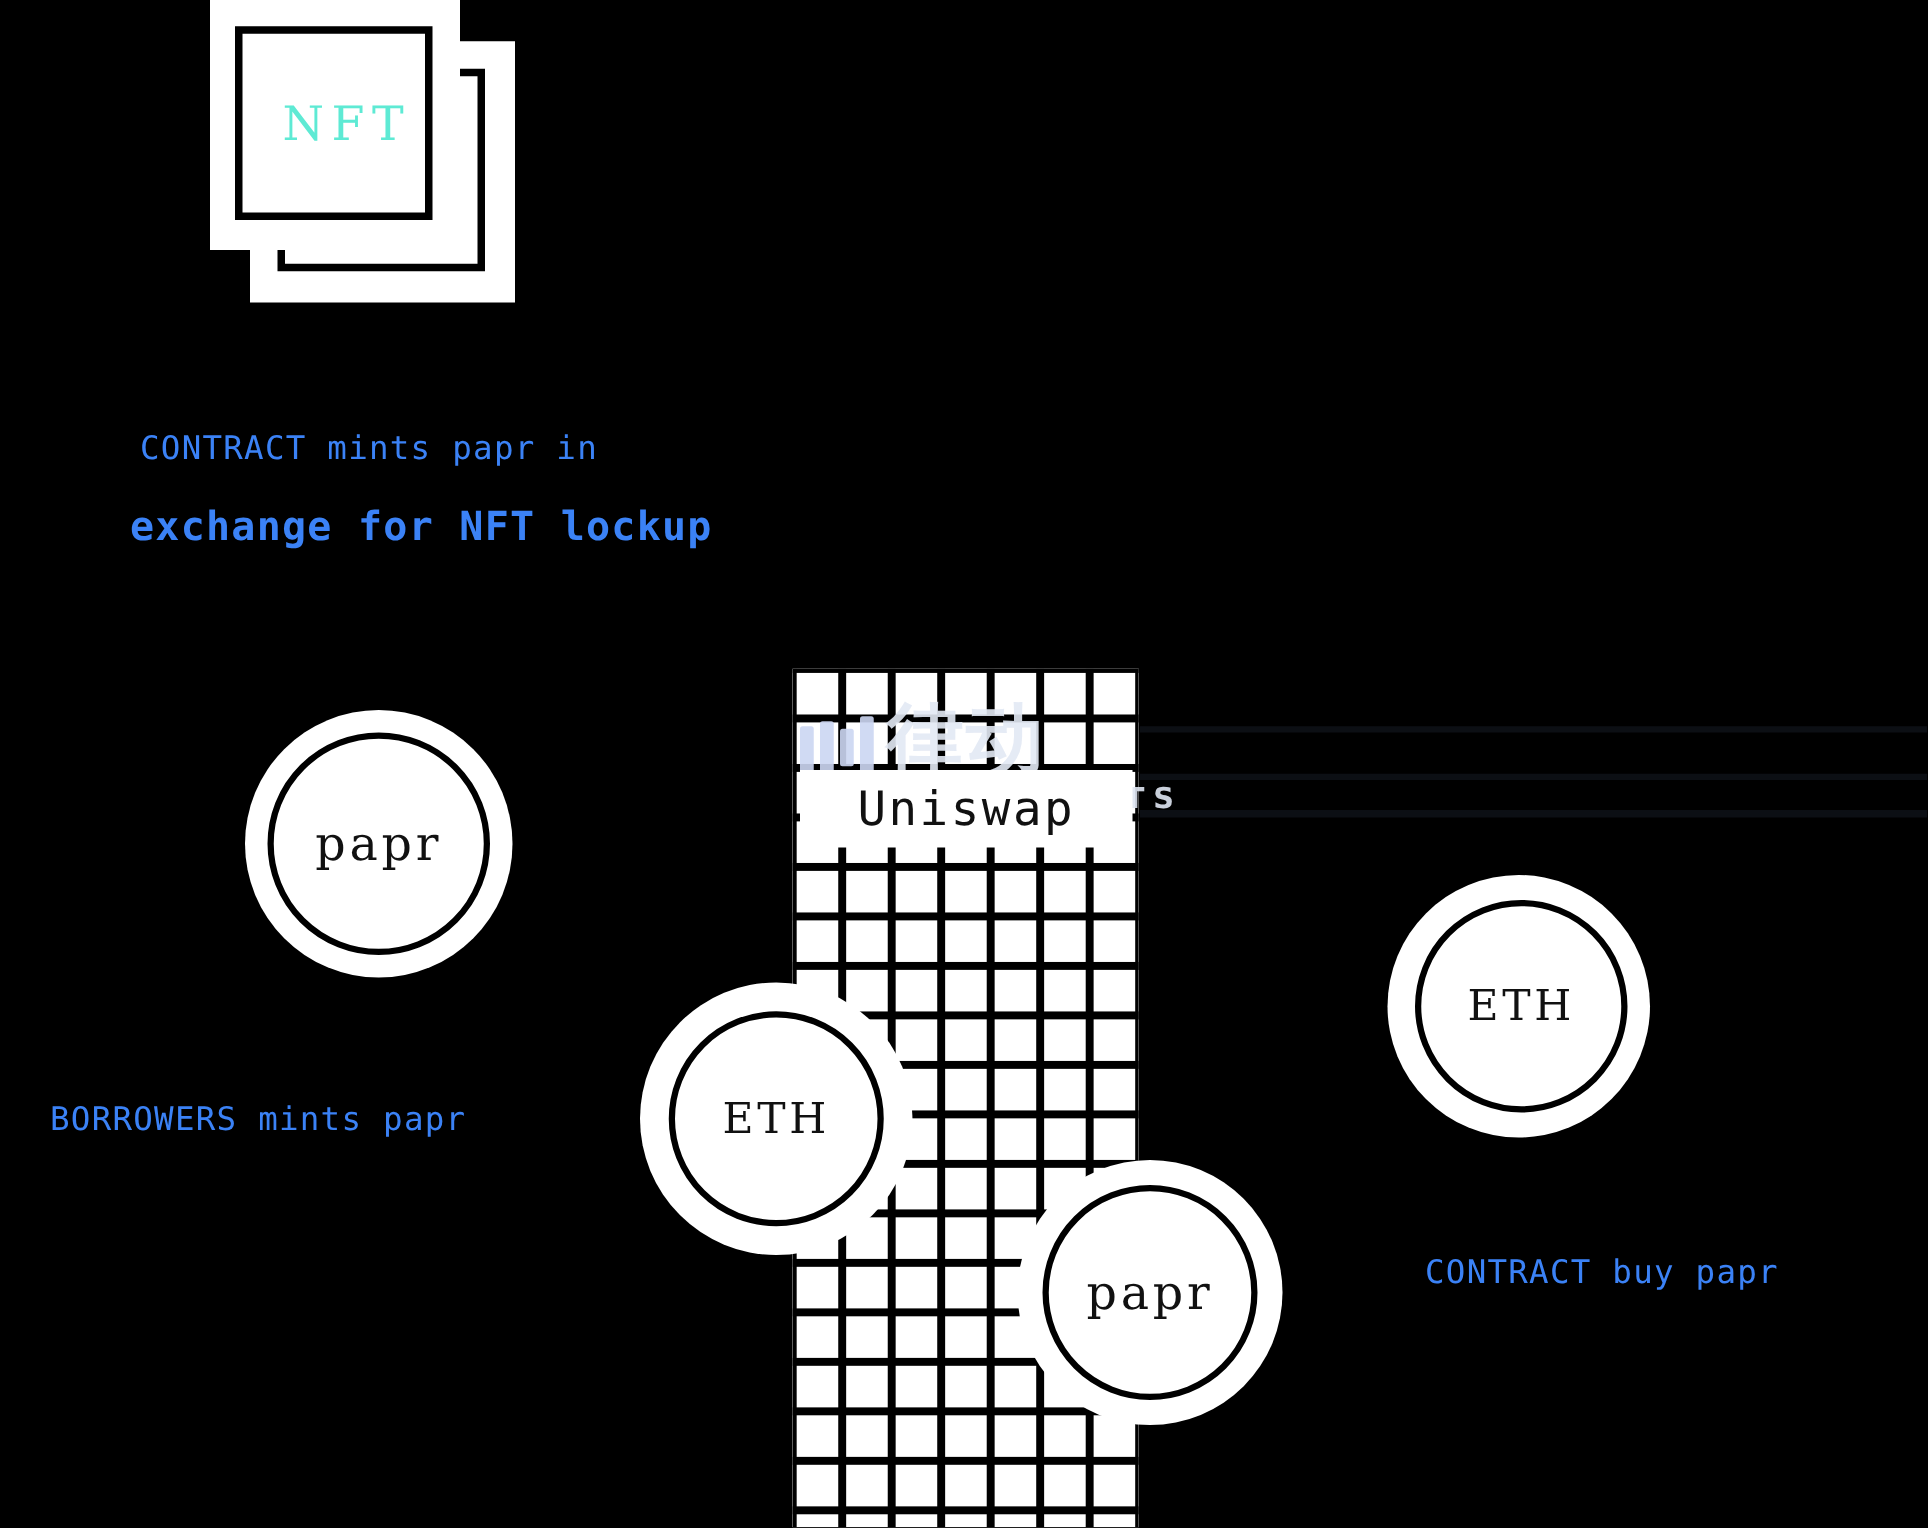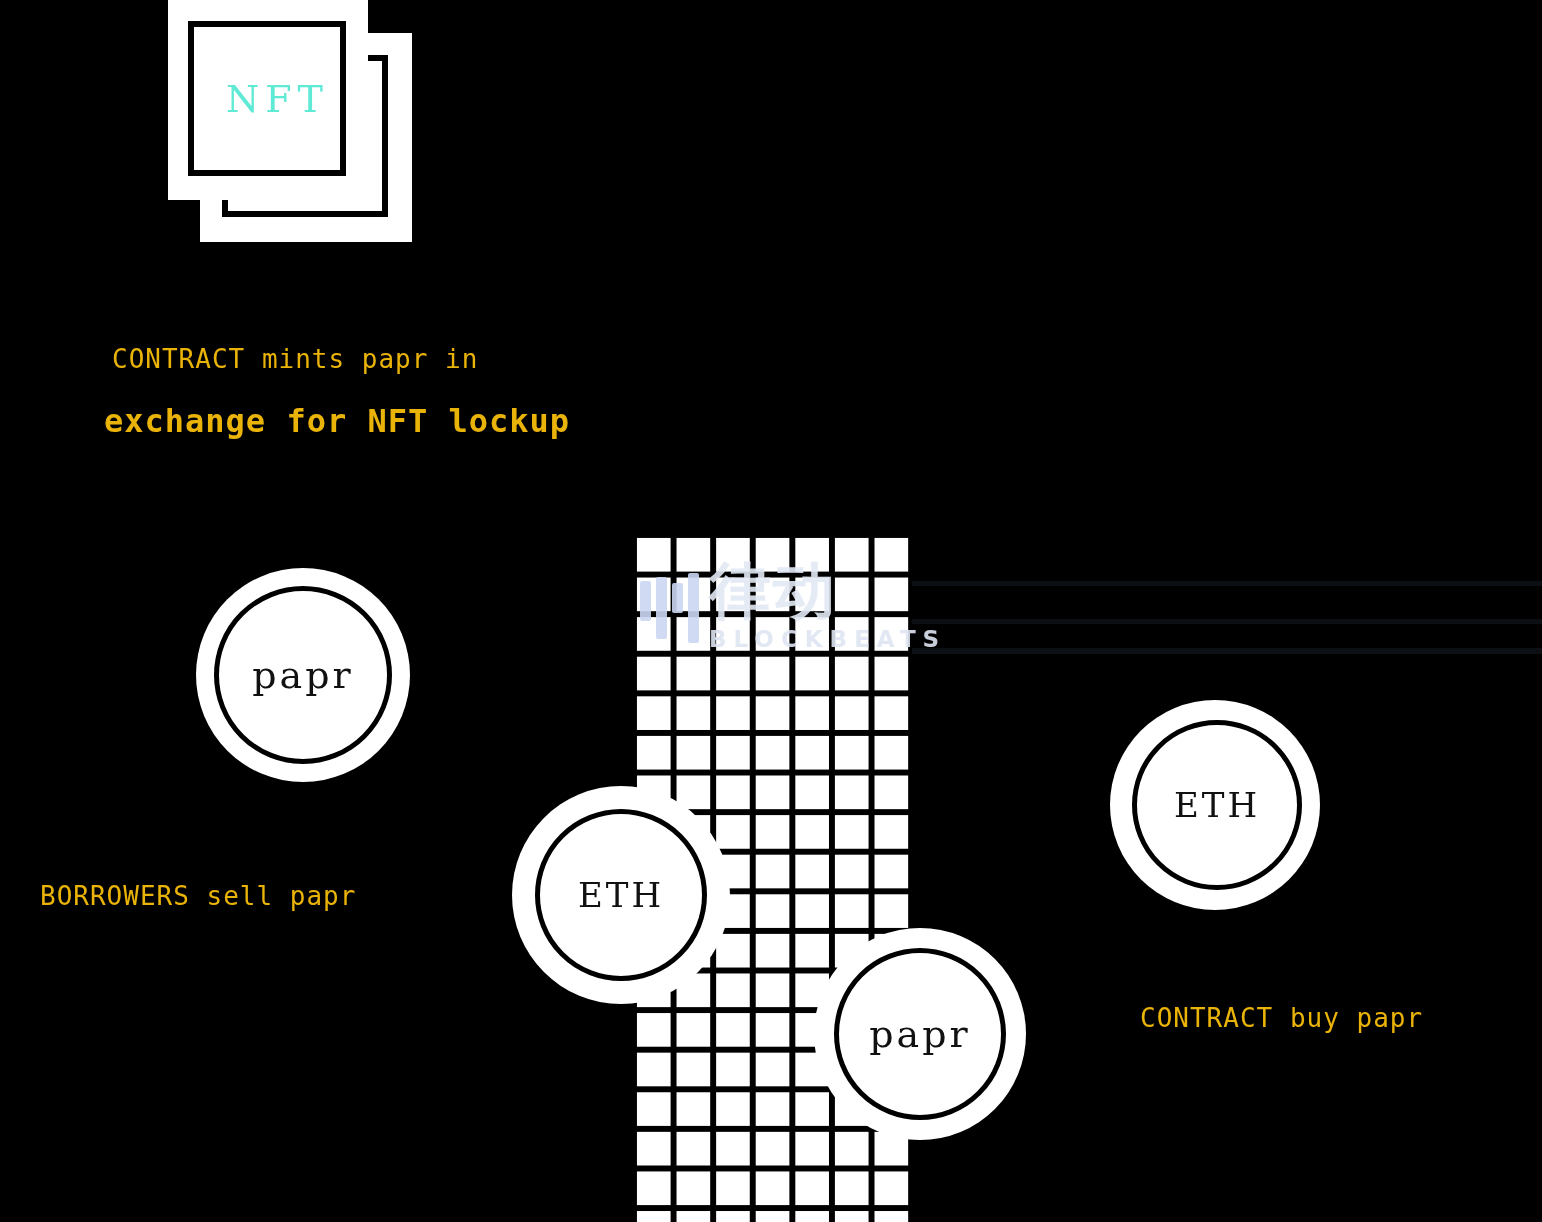--- a/index.html
+++ b/index.html
@@ -37,21 +37,21 @@
     position: absolute;
     color: #5eead4;
     font-family: "DejaVu Serif", "Liberation Serif", serif;
     letter-spacing: 6px;
     white-space: nowrap;
   }
 
   
   .caption {
     position: absolute;
-    color: #eab308;
+    color: #3b82f6;
     font-family: "DejaVu Sans Mono", "Liberation Mono", monospace;
     white-space: nowrap;
     letter-spacing: 1px;
   }
 
   
   .token {
     position: absolute;
   }
   .token .token-halo {
@@ -190,29 +190,32 @@
         <i></i>
         <i></i>
         <i></i>
     </div>
     <div class="wm-words">
       <span class="wm-cjk">律动</span>
       <span class="wm-latin">BLOCKBEATS</span>
     </div>
   </div>
 
+  <div id="uniswap-label-plate" style="left:640px; top:616px; width:266px; height:62px;">
+    <span class="uniswap-text" style="font-size:38px;">Uniswap</span>
+  </div>
 
   <div class="token" style="left:196px; top:568px; width:214px; height:214px;">
     <div class="token-halo"></div>
     <div class="token-ring" style="left:18px; top:18px; width:178px; height:178px;">
       <span class="token-label" style="font-size:38px;">papr</span>
     </div>
   </div>
 
-  <div class="caption" style="left:40px; top:881px; font-size:26px;">BORROWERS sell papr</div>
+  <div class="caption" style="left:40px; top:881px; font-size:26px;">BORROWERS mints papr</div>
 
   <div class="token" style="left:512px; top:786px; width:218px; height:218px;">
     <div class="token-halo"></div>
     <div class="token-ring" style="left:23px; top:23px; width:172px; height:172px;">
       <span class="token-label" style="font-size:34px;">ETH</span>
     </div>
   </div>
 
   <div class="token" style="left:814px; top:928px; width:212px; height:212px;">
     <div class="token-halo"></div>

